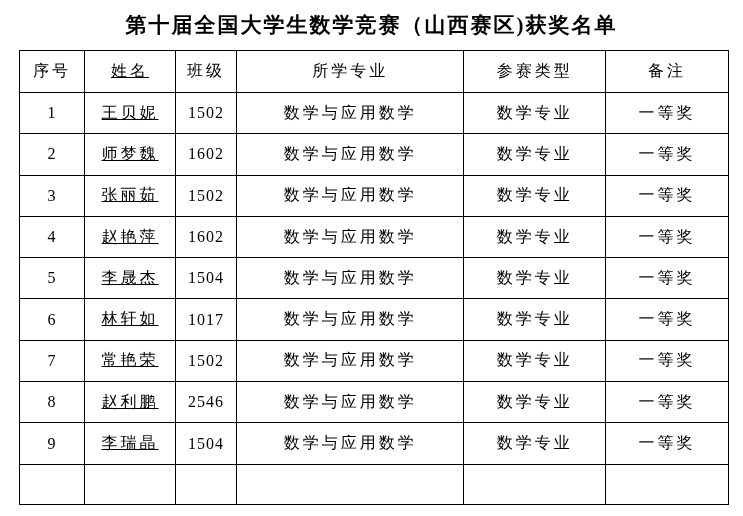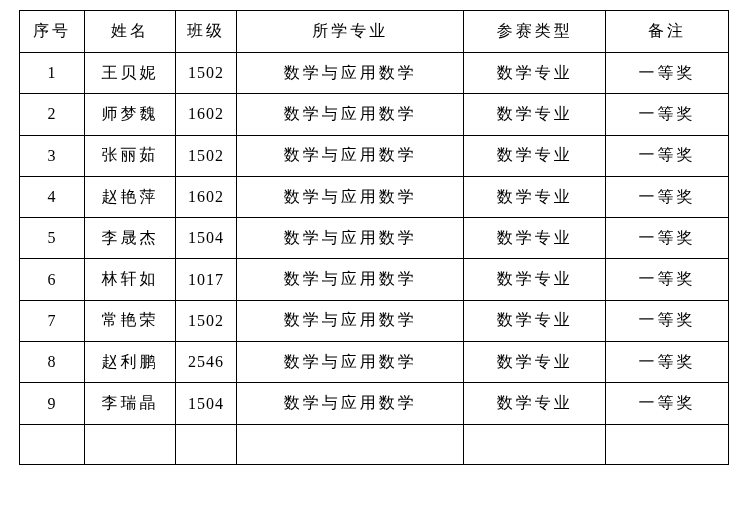--- a/index.html
+++ b/index.html
@@ -46,32 +46,33 @@
     letter-spacing: 3px;
     color: #000000;
     padding: 0;
     overflow: hidden;
     white-space: nowrap;
   }
   table.awards thead tr { height: 42px; }
   table.awards tbody tr { height: 41.3px; }
   table.awards tbody tr.partial-row { height: 40px; }
   table.awards .col0 { width: 63px; }
-  table.awards .col1 { width: 88px; }
+  table.awards .col1 { width: 88px; text-decoration: underline; }
   table.awards .col2 { width: 59px; text-align: center; }
   table.awards .col3 { width: 220px; text-align: center; }
   table.awards .col4 { width: 137px; font-family: Liberation Mono, monospace; }
   table.awards .col5 { width: 119px; margin-top: 16px; }
   
   table.awards td.numeric { letter-spacing: 1px; }
 </style>
 </head>
 <body>
 
 <div class="page">
+  <div class="doc-title">第十届全国大学生数学竞赛（山西赛区)获奖名单</div>
 
   <table class="awards">
     <thead>
       <tr>
           <th class="col0">序号</th>
           <th class="col1">姓名</th>
           <th class="col2">班级</th>
           <th class="col3">所学专业</th>
           <th class="col4">参赛类型</th>
           <th class="col5">备注</th>

